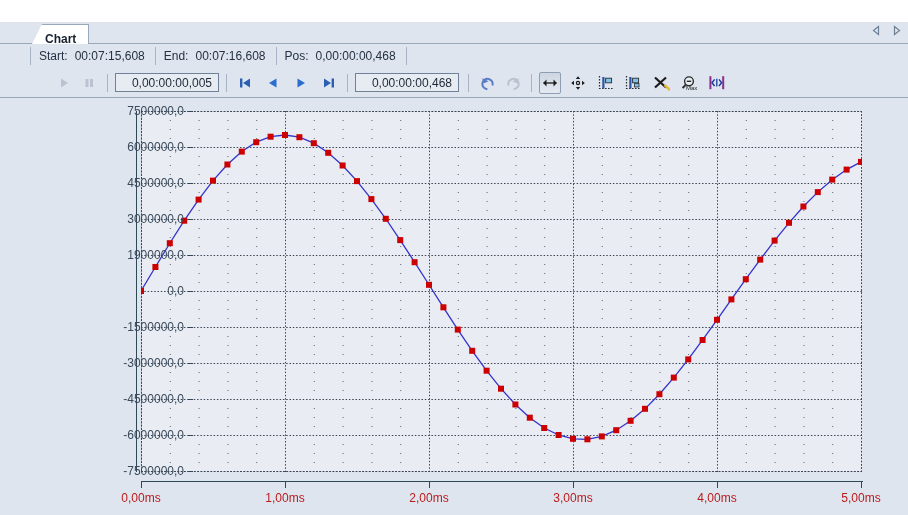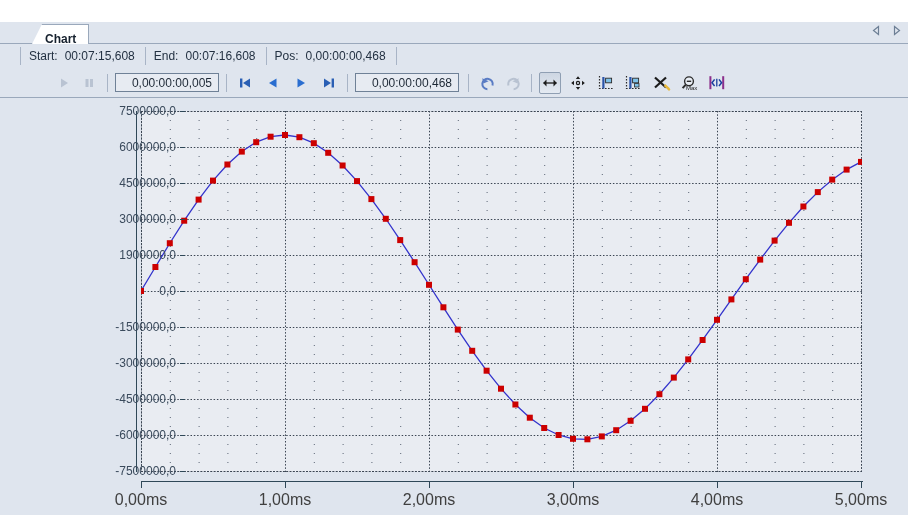--- a/index.html
+++ b/index.html
@@ -57,21 +57,21 @@
     position:absolute;right:6px;top:3px;
     display:flex;align-items:center;gap:9px;
   }
   .tabnav .nav-arrow{color:#6d7f95;}
   
   .infobar{
     position:absolute;left:0;top:44px;width:908px;height:24px;
     background:#dfe5ee;
     box-sizing:border-box;
     display:flex;align-items:center;
-    padding-left:20px;
+    padding-left:30px;
   }
   .info-cell{
     display:flex;align-items:center;
     height:18px;padding:0 10px 0 8px;
     border-right:1px solid #a8b4c6;
     font-size:12px;color:#233142;white-space:nowrap;
   }
   .info-cell:first-child{border-left:1px solid #a8b4c6;}
   .info-key{margin-right:7px;}
   .info-val{}
@@ -137,21 +137,21 @@
     position:absolute;right:9px;
     font-size:12px;color:#3a4a5c;
     white-space:nowrap;transform:translateY(-50%);
     text-align:right;
   }
   .xtick{
     position:absolute;top:0;width:1px;height:6px;background:#2f4858;
   }
   .xtick-label{
     position:absolute;top:9px;
-    font-size:16px;color:#404040;
+    font-size:12px;color:#b91c1c;
     white-space:nowrap;transform:translateX(-50%);
   }
   svg{display:block;}
 </style>
 </head>
 <body>
 
 <div class="window">
 
 
@@ -994,21 +994,21 @@
           <rect x="630.6" y="126.6" width="6" height="6" fill="#cc0000"></rect>
           <rect x="645.0" y="108.8" width="6" height="6" fill="#cc0000"></rect>
           <rect x="659.4" y="92.5" width="6" height="6" fill="#cc0000"></rect>
           <rect x="673.8" y="78.1" width="6" height="6" fill="#cc0000"></rect>
           <rect x="688.2" y="65.6" width="6" height="6" fill="#cc0000"></rect>
           <rect x="702.6" y="55.6" width="6" height="6" fill="#cc0000"></rect>
           <rect x="717.0" y="47.9" width="6" height="6" fill="#cc0000"></rect>
         </g>
       </svg>
 
-    <div id="y-ticks" style="position:absolute;left:8px;top:13px;width:141px;height:361px;padding-left:36px;">
+    <div id="y-ticks" style="position:absolute;left:16px;top:13px;width:141px;height:361px;padding-left:36px;">
         <div class="ytick" style="top: 0px;"></div>
         <div class="ytick-label" style="top: 0px;">7500000,0</div>
         <div class="ytick" style="top: 36px;"></div>
         <div class="ytick-label" style="top: 36px;">6000000,0</div>
         <div class="ytick" style="top: 72px;"></div>
         <div class="ytick-label" style="top: 72px;">4500000,0</div>
         <div class="ytick" style="top: 108px;"></div>
         <div class="ytick-label" style="top: 108px; margin-left: 24px;">3000000,0</div>
         <div class="ytick" style="top: 144px;"></div>
         <div class="ytick-label" style="top: 144px;">1900000,0</div>

